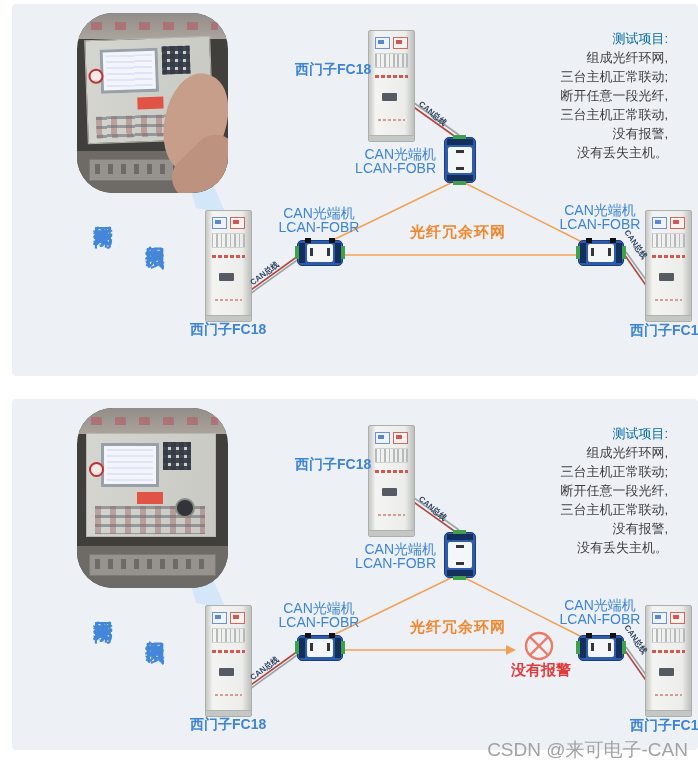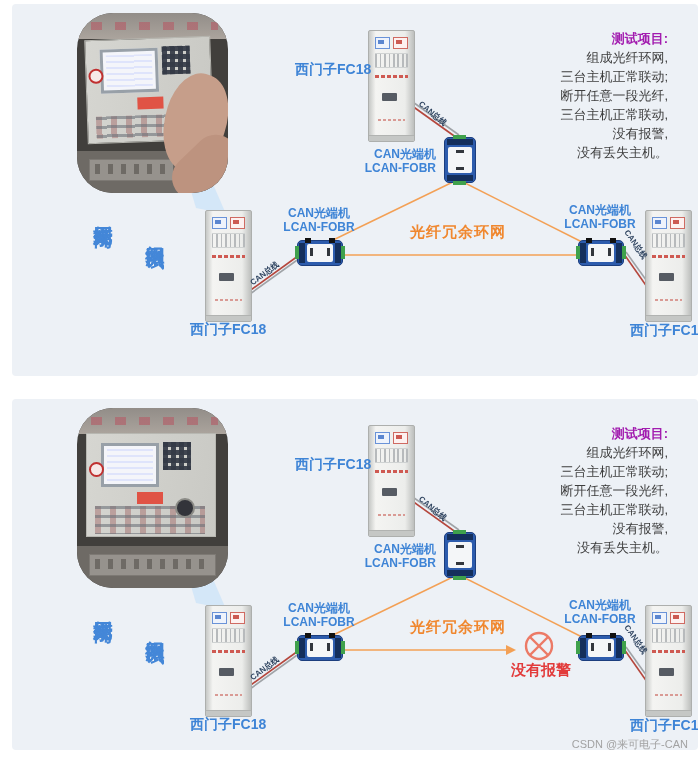--- a/index.html
+++ b/index.html
@@ -85,38 +85,38 @@
 
   .conv-v{position:absolute;width:30px;height:44px;background:#2d5cad;border:1px solid #1c3e7e;border-radius:5px;}
   .cv-capt{position:absolute;display:block;top:1px;left:2px;right:2px;height:6px;background:#142f5c;}
   .cv-capb{position:absolute;display:block;bottom:1px;left:2px;right:2px;height:6px;background:#142f5c;}
   .cv-grnt{position:absolute;display:block;top:-3px;left:8px;width:13px;height:4px;background:#3fa14c;}
   .cv-grnb{position:absolute;display:block;bottom:-3px;left:8px;width:13px;height:4px;background:#3fa14c;}
   .cv-face{position:absolute;display:block;left:3px;right:3px;top:9px;bottom:9px;background:#f4f6f8;border-radius:2px;}
   .cv-face::before{content:"";position:absolute;top:3px;left:8px;width:8px;height:3px;background:#33373d;}
   .cv-face::after{content:"";position:absolute;bottom:3px;left:8px;width:8px;height:3px;background:#33373d;}
 
-  .conv-label{position:absolute;color:#3e84d6;font-weight:bold;font-size:12px;line-height:14px;white-space:nowrap;}
+  .conv-label{position:absolute;color:#3e84d6;font-weight:normal;font-size:14px;line-height:14px;white-space:nowrap;}
   .conv-label.center{text-align:center;}
   .conv-label.right{text-align:right;}
 
   
   .bus-label{position:absolute;font-size:8px;font-weight:bold;color:#2f4460;white-space:nowrap;}
   .ring-label{position:absolute;left:391px;top:219px;width:110px;text-align:center;color:#f0872e;
          font-weight:bold;font-size:15px;letter-spacing:1px;white-space:nowrap;}
   .break-label{position:absolute;left:486px;top:262px;width:86px;text-align:center;color:#e23b3b;
          font-weight:bold;font-size:15px;white-space:nowrap;}
 
   
   .test-block{position:absolute;right:30px;top:25px;text-align:right;font-size:13px;line-height:19px;color:#3d3d3d;}
-  .test-title{color:#a21caf;font-weight:bold;}
+  .test-title{color:#0369a1;font-weight:normal;}
 
   .lines-svg{position:absolute;left:0;top:0;}
 
-  .watermark{position:absolute;right:10px;top:737px;font-size:11px;color:#a2a2a2;white-space:nowrap;margin-left:13px;}
+  .watermark{position:absolute;right:10px;top:737px;font-size:19px;color:#a2a2a2;white-space:nowrap;margin-left:13px;}
 </style>
 </head>
 <body>
 
 <div class="panel" id="panel1">
 
   <svg class="lines-svg" width="686" height="372" viewBox="0 0 686 372">
     <polygon points="168,150 194,164 214,210 184,204" fill="#d3e6f8" fill-opacity="0.95"></polygon>
     <g>
       <line x1="391" y1="91" x2="447" y2="131" stroke="#9fa3a7" stroke-width="1.6"></line>

